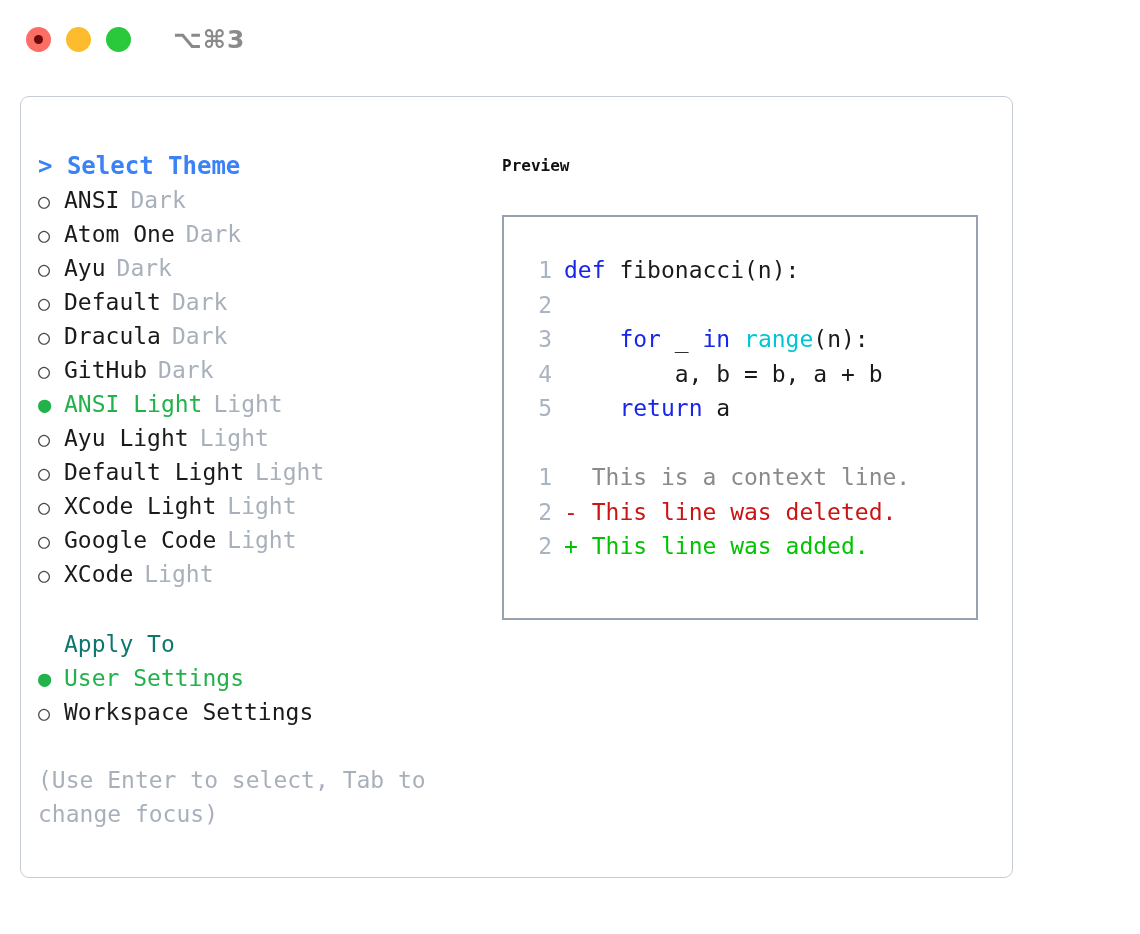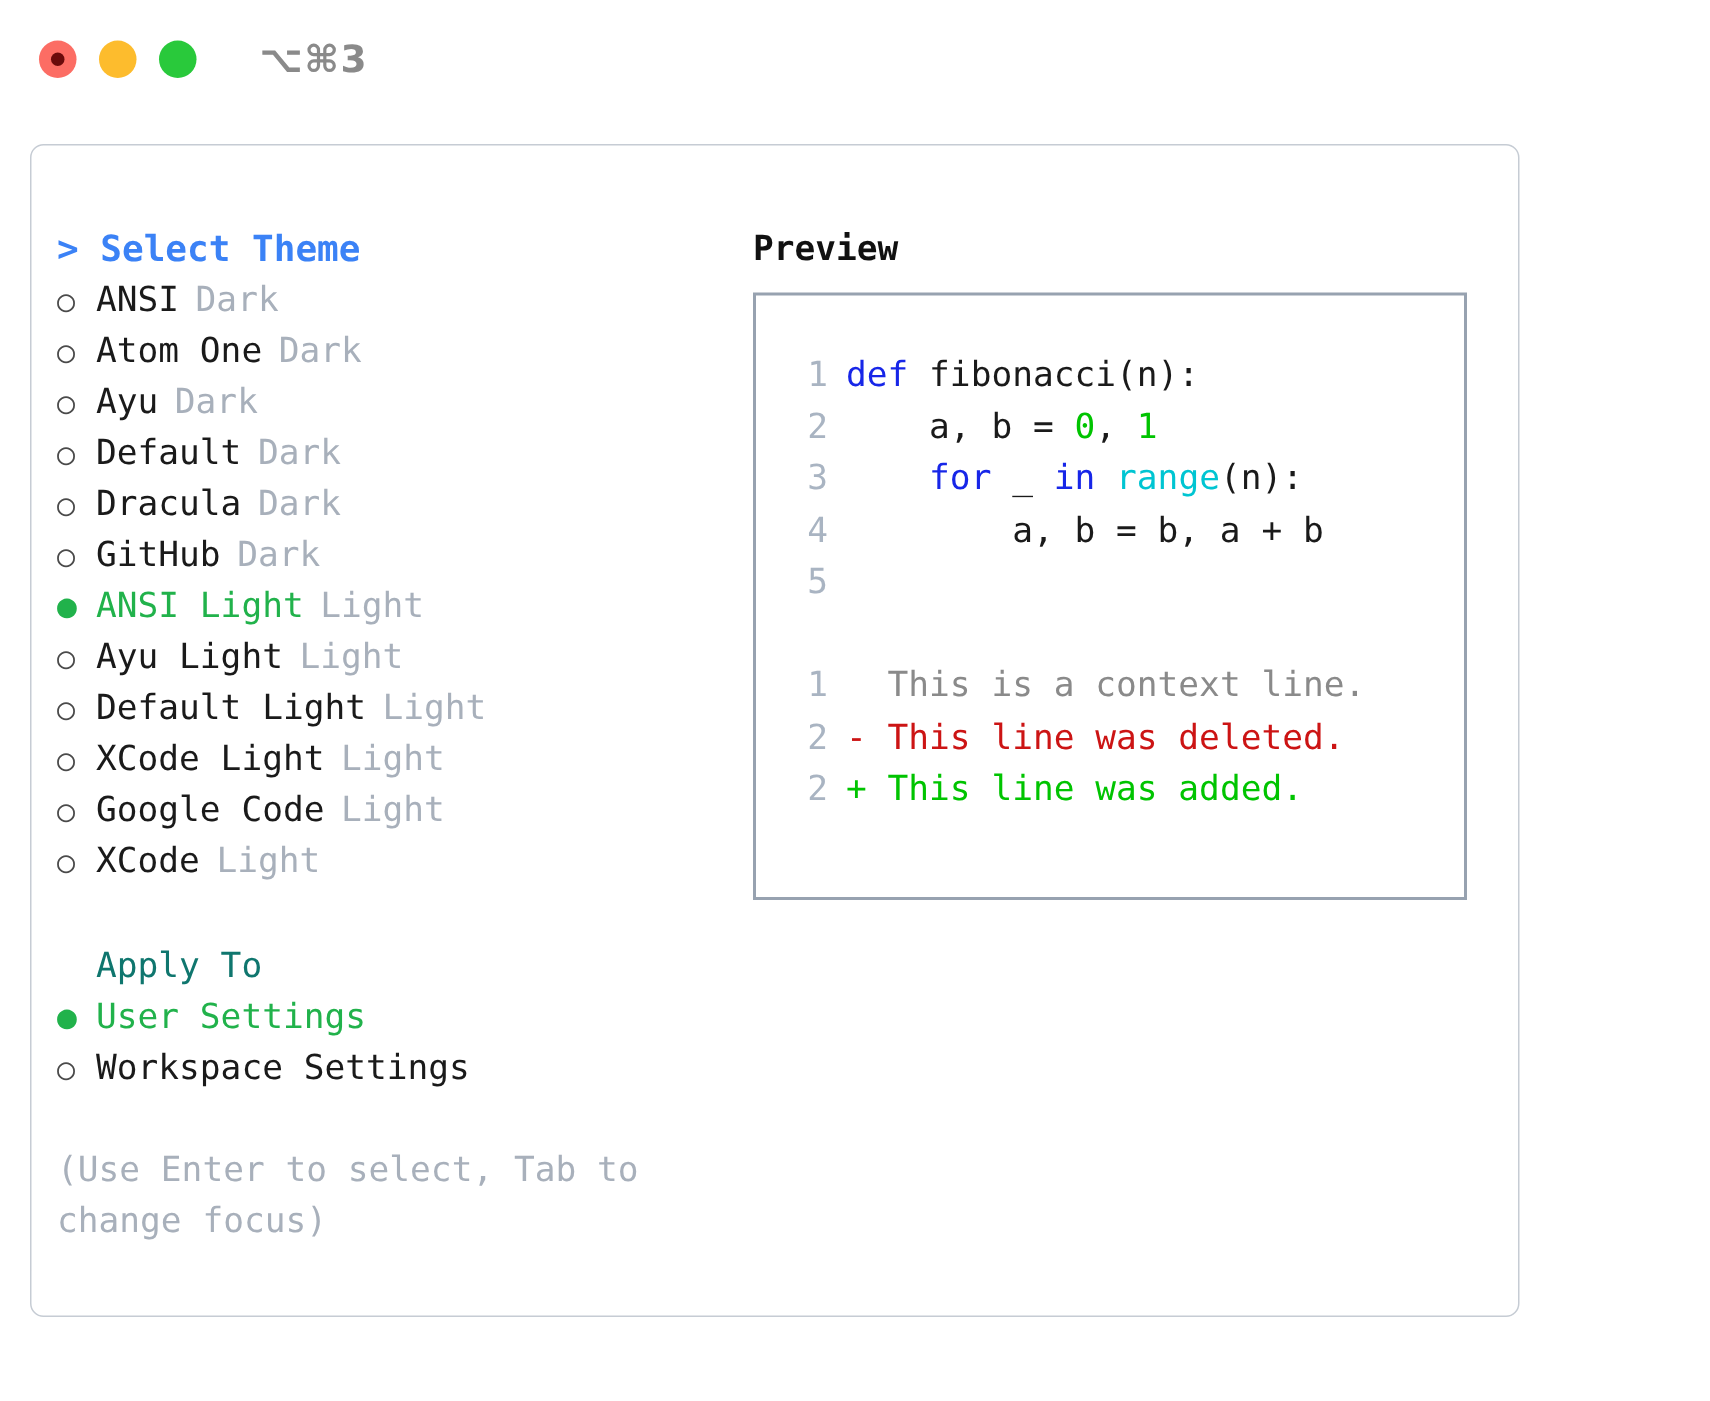--- a/index.html
+++ b/index.html
@@ -143,25 +143,25 @@
   }
 
   
   .right-col {
     position: absolute;
     left: 481px;
     top: 52px;
     width: 490px;
   }
   .preview-title {
-    font-size: 23px;
+    font-size: 16px;
     font-weight: bold;
     color: #111111;
     line-height: 34px;
-    margin-bottom: 12px;
+    margin-bottom: 32px;
   }
   .preview-box {
     width: 476px;
     height: 405px;
     border: 2px solid #97a2b0;
     box-sizing: border-box;
     background: #ffffff;
     padding: 36px 0 0 14px;
   }
   .code-line {
@@ -236,24 +236,24 @@
           </div>
 
         <div class="hint">(Use Enter to select, Tab to change focus)</div>
       </div>
 
       <div class="right-col">
         <div class="preview-title">Preview</div>
         <div class="preview-box">
           <div id="code-block">
               <div class="code-line"><span class="ln">1</span><span class="code-txt"><span class="tok-kw">def </span><span class="tok-id">fibonacci(n):</span></span></div>
-              <div class="code-line"><span class="ln">2</span><span class="code-txt"><span class="tok-id">    a, b = </span><span class="tok-num">0</span><span class="tok-id">, </span><span class="tok-num">1</span></span></div>
+              <div class="code-line"><span class="ln">2</span></div>
               <div class="code-line"><span class="ln">3</span><span class="code-txt"><span class="tok-id">    </span><span class="tok-kw">for</span><span class="tok-id"> _ </span><span class="tok-kw">in</span><span class="tok-id"> </span><span class="tok-fn">range</span><span class="tok-id">(n):</span></span></div>
               <div class="code-line"><span class="ln">4</span><span class="code-txt"><span class="tok-id">        a, b = b, a + b</span></span></div>
-              <div class="code-line"><span class="ln">5</span></div>
+              <div class="code-line"><span class="ln">5</span><span class="code-txt"><span class="tok-id">    </span><span class="tok-kw">return</span><span class="tok-id"> a</span></span></div>
             </div>
           <div class="gap-line"></div>
           <div id="diff-block">
               <div class="code-line"><span class="ln">1</span><span class="diff-ctx"> </span><span class="diff-ctx"> This is a context line.</span></div>
               <div class="code-line"><span class="ln">2</span><span class="diff-del">-</span><span class="diff-del"> This line was deleted.</span></div>
               <div class="code-line"><span class="ln">2</span><span class="diff-add">+</span><span class="diff-add"> This line was added.</span></div>
             </div>
         </div>
       </div>
 

